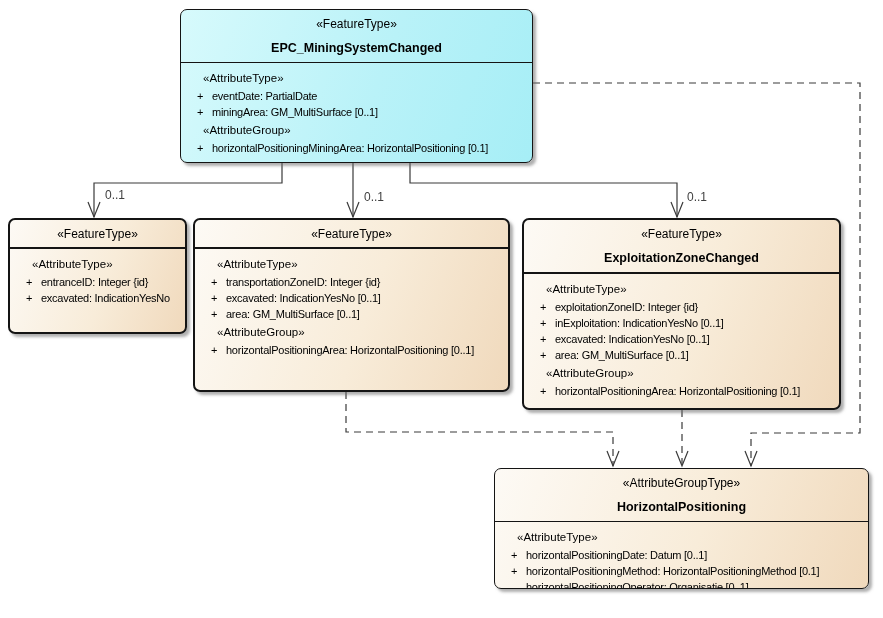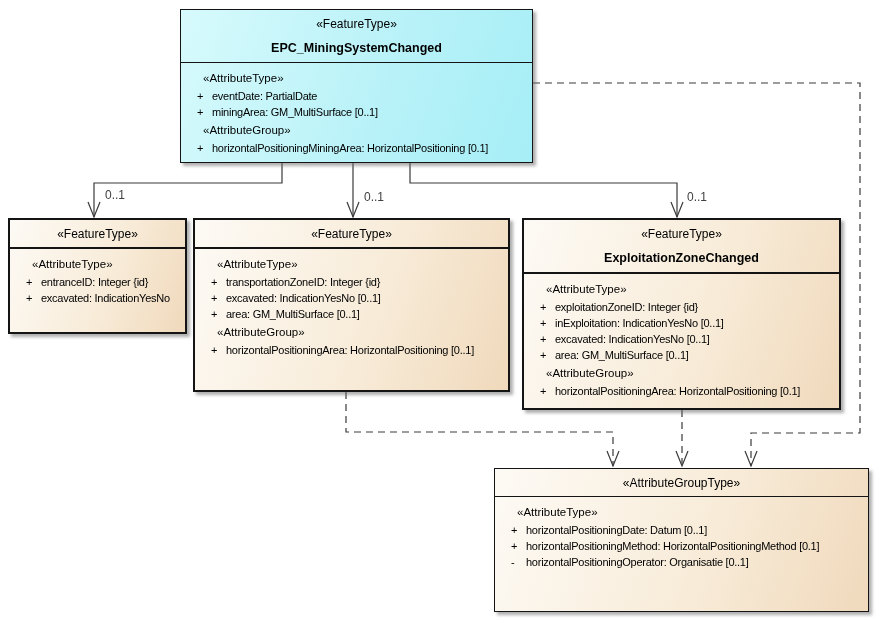--- a/index.html
+++ b/index.html
@@ -3,21 +3,21 @@
 <meta charset="utf-8">
 <style>
   html,body{margin:0;padding:0;}
   body{
     width:883px;height:618px;position:relative;background:#ffffff;
     font-family:"Liberation Sans",sans-serif;color:#000;overflow:hidden;
   }
   #connector-layer{position:absolute;left:0;top:0;width:883px;height:618px;}
   .uml-box{
     position:absolute;box-sizing:border-box;
-    border:2px solid #141414;border-radius:0;
+    border:2px solid #141414;border-radius:7px;
     box-shadow:3px 3px 3px rgba(110,110,110,.55);
     display:flex;flex-direction:column;
   }
   .fill-feature{background:linear-gradient(110deg,#fdfaf5 0%,#f8ecd9 55%,#f0d9bc 100%);}
   .fill-epc{background:linear-gradient(110deg,#d7fafc 0%,#b9f2f8 55%,#a6eef6 100%);}
   .box-epc{border-width:1px;}
   .box-epc .hdr{border-bottom-width:1px;}
   .box-hp{border-width:1px;}
   .box-hp .hdr{border-bottom-width:1px;}
   .hdr{
@@ -168,23 +168,24 @@
       <span>area: GM_MultiSurface [0..1]</span>
     </div>
     <div class="sec-h">«AttributeGroup»</div>
     <div class="attr-row">
       <span class="vis">+</span>
       <span>horizontalPositioningArea: HorizontalPositioning [0.1]</span>
     </div>
   </div>
 </div>
 
-<div class="uml-box fill-feature box-hp" style="left:494px;top:468px;width:375px;height:144px;">
+<div class="uml-box fill-feature box-hp" style="left:494px;top:468px;width:375px;height:121px;">
   <div class="hdr">
     <div class="stereo">«AttributeGroupType»</div>
+    <div class="cname">HorizontalPositioning</div>
   </div>
   <div class="bdy">
     <div class="sec-h">«AttributeType»</div>
     <div class="attr-row">
       <span class="vis">+</span>
       <span>horizontalPositioningDate: Datum [0..1]</span>
     </div>
     <div class="attr-row">
       <span class="vis">+</span>
       <span>horizontalPositioningMethod: HorizontalPositioningMethod [0.1]</span>

